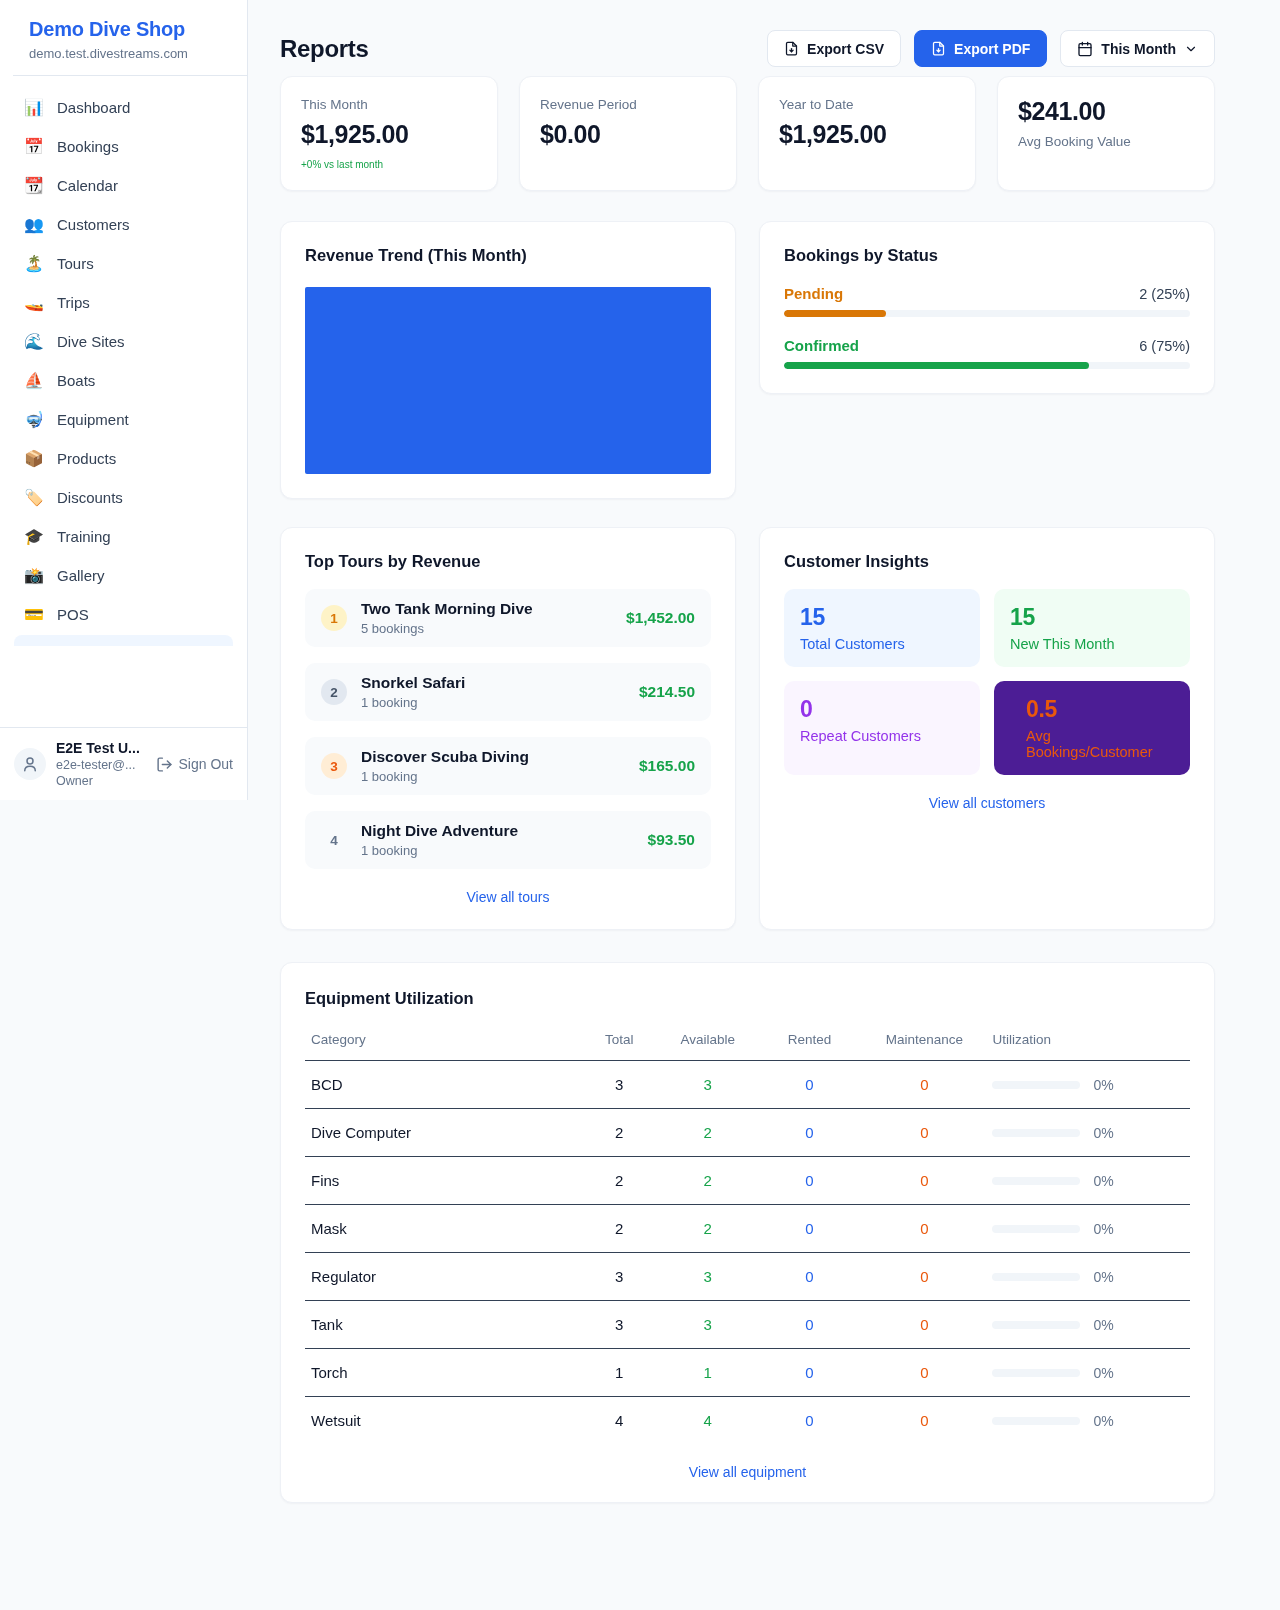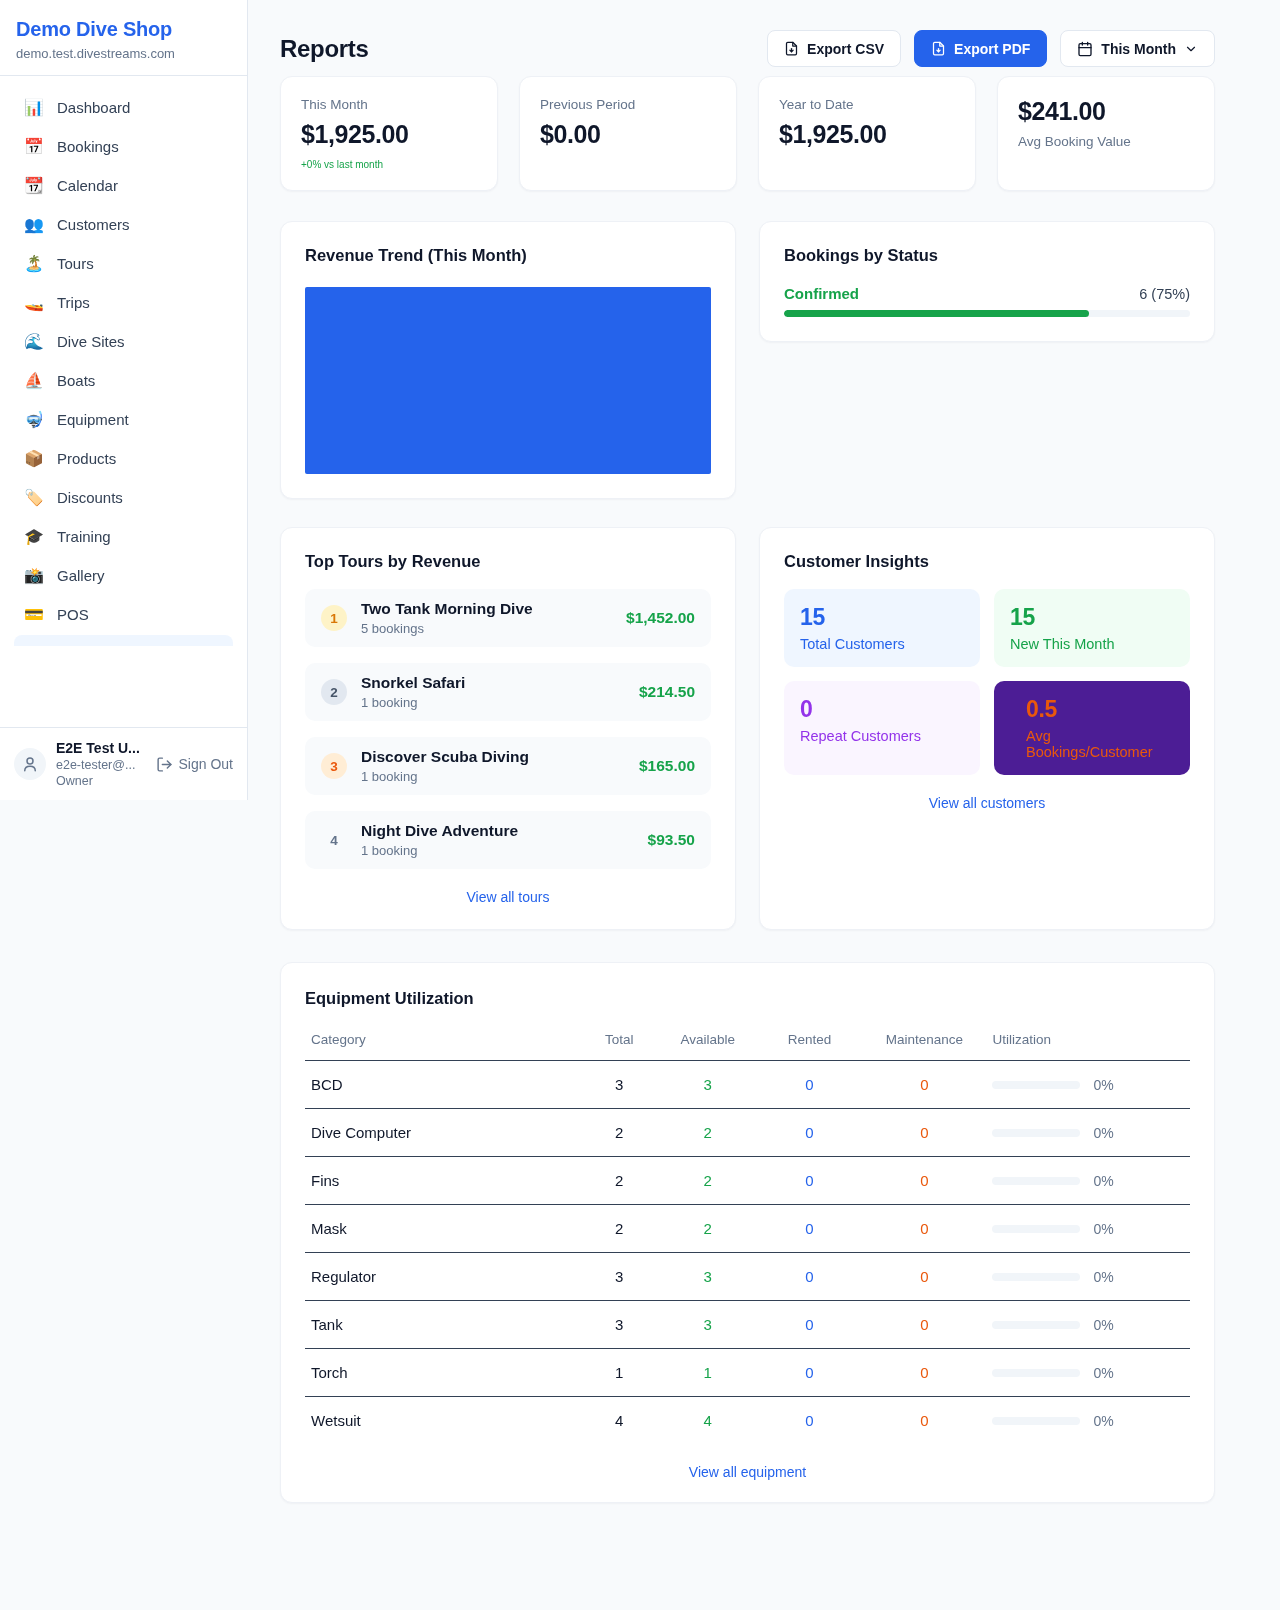--- a/index.html
+++ b/index.html
@@ -13,21 +13,21 @@
     overflow:hidden;
   }
   
   .sidebar {
     position:absolute; top:0; left:0;
     width:248px; height:800px;
     background:#ffffff;
     border-right:1px solid #e2e8f0;
     display:flex; flex-direction:column;
   }
-  .brand { padding:18px 16px 14px 16px; border-bottom:1px solid #e2e8f0; }
+  .brand { padding:18px 16px 14px 16px; border-bottom:1px solid #e2e8f0;margin-left:13px; }
   .brand-name { color:#2563eb; font-size:20px; font-weight:800; letter-spacing:-0.2px; }
   .brand-domain { color:#64748b; font-size:13px; margin-top:5px; }
   .nav { padding:12px 10px 0 10px; flex:1; overflow:hidden; }
   .nav-item {
     display:flex; align-items:center; gap:13px;
     padding:10px 14px; border-radius:8px;
     font-size:15px; color:#334155; cursor:pointer;
   }
   .nav-icon { width:20px; font-size:16px; text-align:center; }
   .nav-active-partial {
@@ -278,40 +278,49 @@
       </div>
     </div>
 
     <div class="stats">
       <div class="card stat-card">
         <div class="stat-label">This Month</div>
         <div class="stat-value">$1,925.00</div>
         <div class="stat-change">+0% vs last month</div>
       </div>
       <div class="card stat-card">
-        <div class="stat-label">Previous Period</div>
+        <div class="stat-label">Revenue Period</div>
         <div class="stat-value">$0.00</div>
       </div>
       <div class="card stat-card">
         <div class="stat-label">Year to Date</div>
         <div class="stat-value">$1,925.00</div>
       </div>
       <div class="card stat-card reversed">
         <div class="stat-value">$241.00</div>
         <div class="stat-label">Avg Booking Value</div>
       </div>
     </div>
 
     <div class="row-2">
       <div class="card chart-card">
         <div class="card-title">Revenue Trend (This Month)</div>
         <div class="chart-block" style="background:#2563eb;"></div>
       </div>
       <div class="card status-card">
         <div class="card-title">Bookings by Status</div>
+        <div class="status-row">
+          <div class="status-line">
+            <span class="status-label" style="color:#d97706;">Pending</span>
+            <span class="status-value">2 (25%)</span>
+          </div>
+          <div class="bar-track">
+            <div class="bar-fill" style="background: rgb(217, 119, 6); width: 25%;"></div>
+          </div>
+        </div>
         <div class="status-row">
           <div class="status-line">
             <span class="status-label" style="color:#16a34a;">Confirmed</span>
             <span class="status-value">6 (75%)</span>
           </div>
           <div class="bar-track">
             <div class="bar-fill" style="background: rgb(22, 163, 74); width: 75%;"></div>
           </div>
         </div>
       </div>

